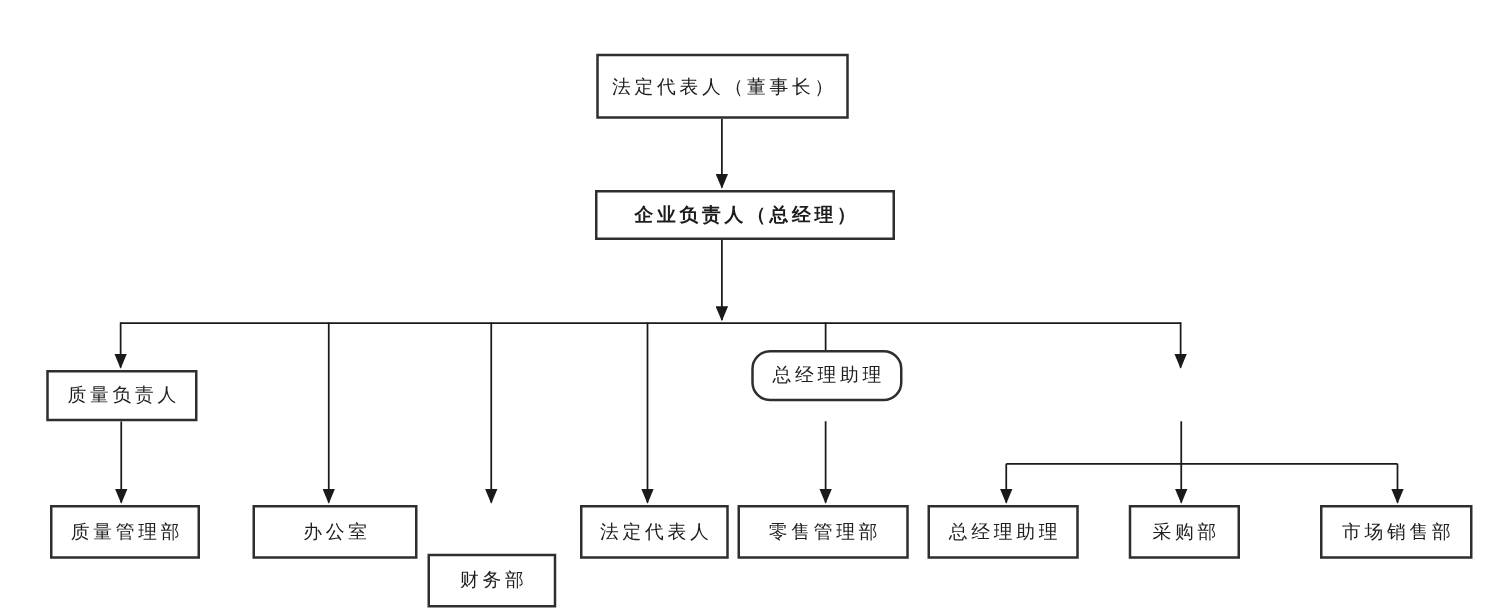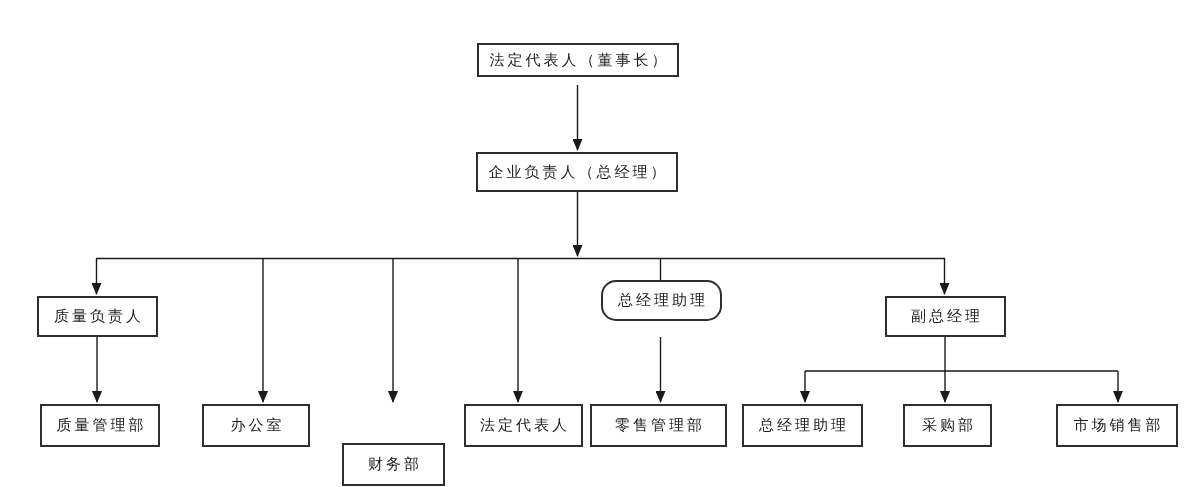--- a/index.html
+++ b/index.html
@@ -31,30 +31,30 @@
     display: flex;
     align-items: center;
     justify-content: center;
     font-size: 15px;
     letter-spacing: 3px;
     text-indent: 3px;
     white-space: nowrap;
     z-index: 2;
   }
   
-  .n-chairman   { left: 477px; top: 43px;  width: 202px; height: 34px; }
+  .n-chairman   { left: 477px; top: 43px;  width: 202px; height: 52px; }
   
-  .n-gm         { left: 476px; top: 152px; width: 202px; height: 40px; }
+  .n-gm         { left: 476px; top: 152px; width: 240px; height: 40px; font-weight: bold; }
   
   .n-quality-head { left: 37px;  top: 296px; width: 121px; height: 41px; }
   .n-gm-assistant { left: 601px; top: 280px; width: 121px; height: 41px; border-radius: 15px; }
   .n-deputy-gm    { left: 885px; top: 296px; width: 121px; height: 41px; }
   
   .n-quality-dept { left: 40px;   top: 404px; width: 120px; height: 43px; text-align: center; }
-  .n-office       { left: 202px;  top: 404px; width: 108px; height: 43px; }
+  .n-office       { left: 202px;  top: 404px; width: 132px; height: 43px; }
   .n-finance      { left: 342px;  top: 404px; width: 103px; height: 43px; margin-top: 39px; }
   .n-governance   { left: 464px;  top: 404px; width: 119px; height: 43px; }
   .n-retail       { left: 590px;  top: 404px; width: 137px; height: 43px; }
   .n-sales        { left: 742px;  top: 404px; width: 121px; height: 43px; }
   .n-purchasing   { left: 903px;  top: 404px; width: 89px;  height: 43px; }
   .n-warehouse    { left: 1056px; top: 404px; width: 122px; height: 43px; }
 </style>
 </head>
 <body>
 
@@ -92,21 +92,20 @@
   </svg>
 
   <div class="node n-chairman">法定代表人（董事长）</div>
 
   <div class="node n-gm">企业负责人（总经理）</div>
 
   <div class="node n-quality-head">质量负责人</div>
 
   <div class="node n-gm-assistant">总经理助理</div>
 
-  <div class="node n-deputy-gm">副总经理</div>
 
   <div class="node n-quality-dept">质量管理部</div>
 
   <div class="node n-office">办公室</div>
 
   <div class="node n-finance">财务部</div>
 
   <div class="node n-governance">法定代表人</div>
 
   <div class="node n-retail">零售管理部</div>

